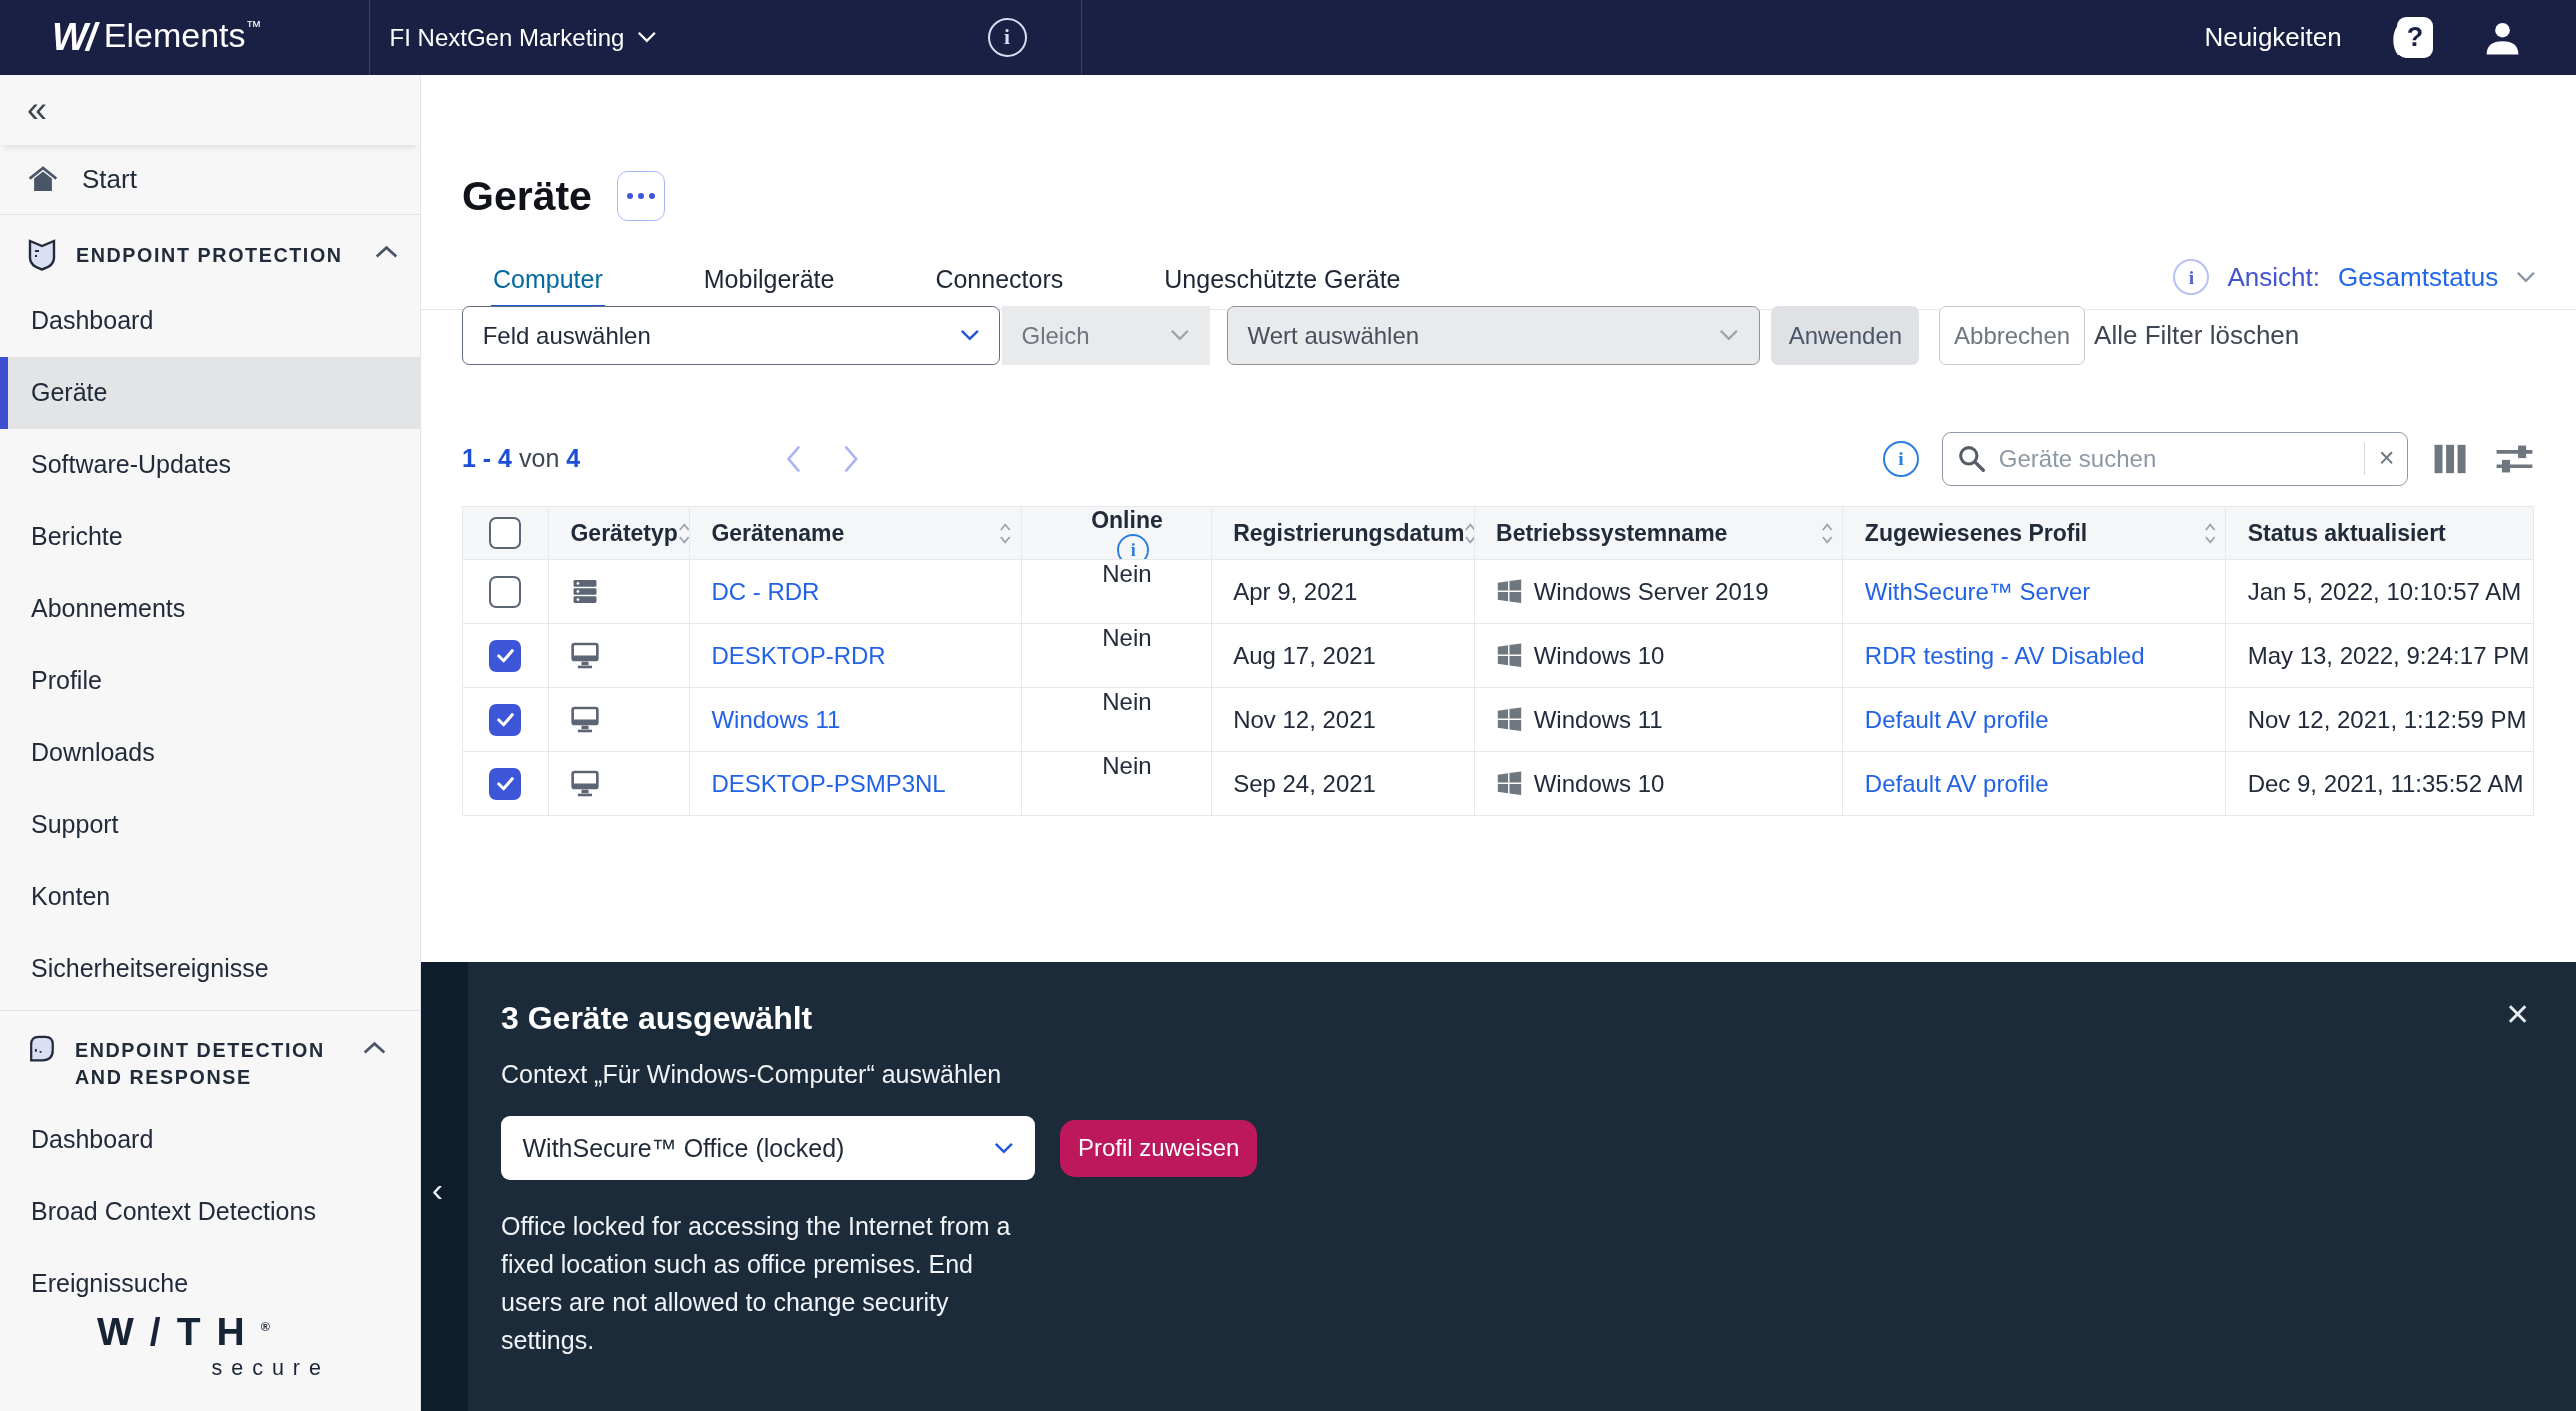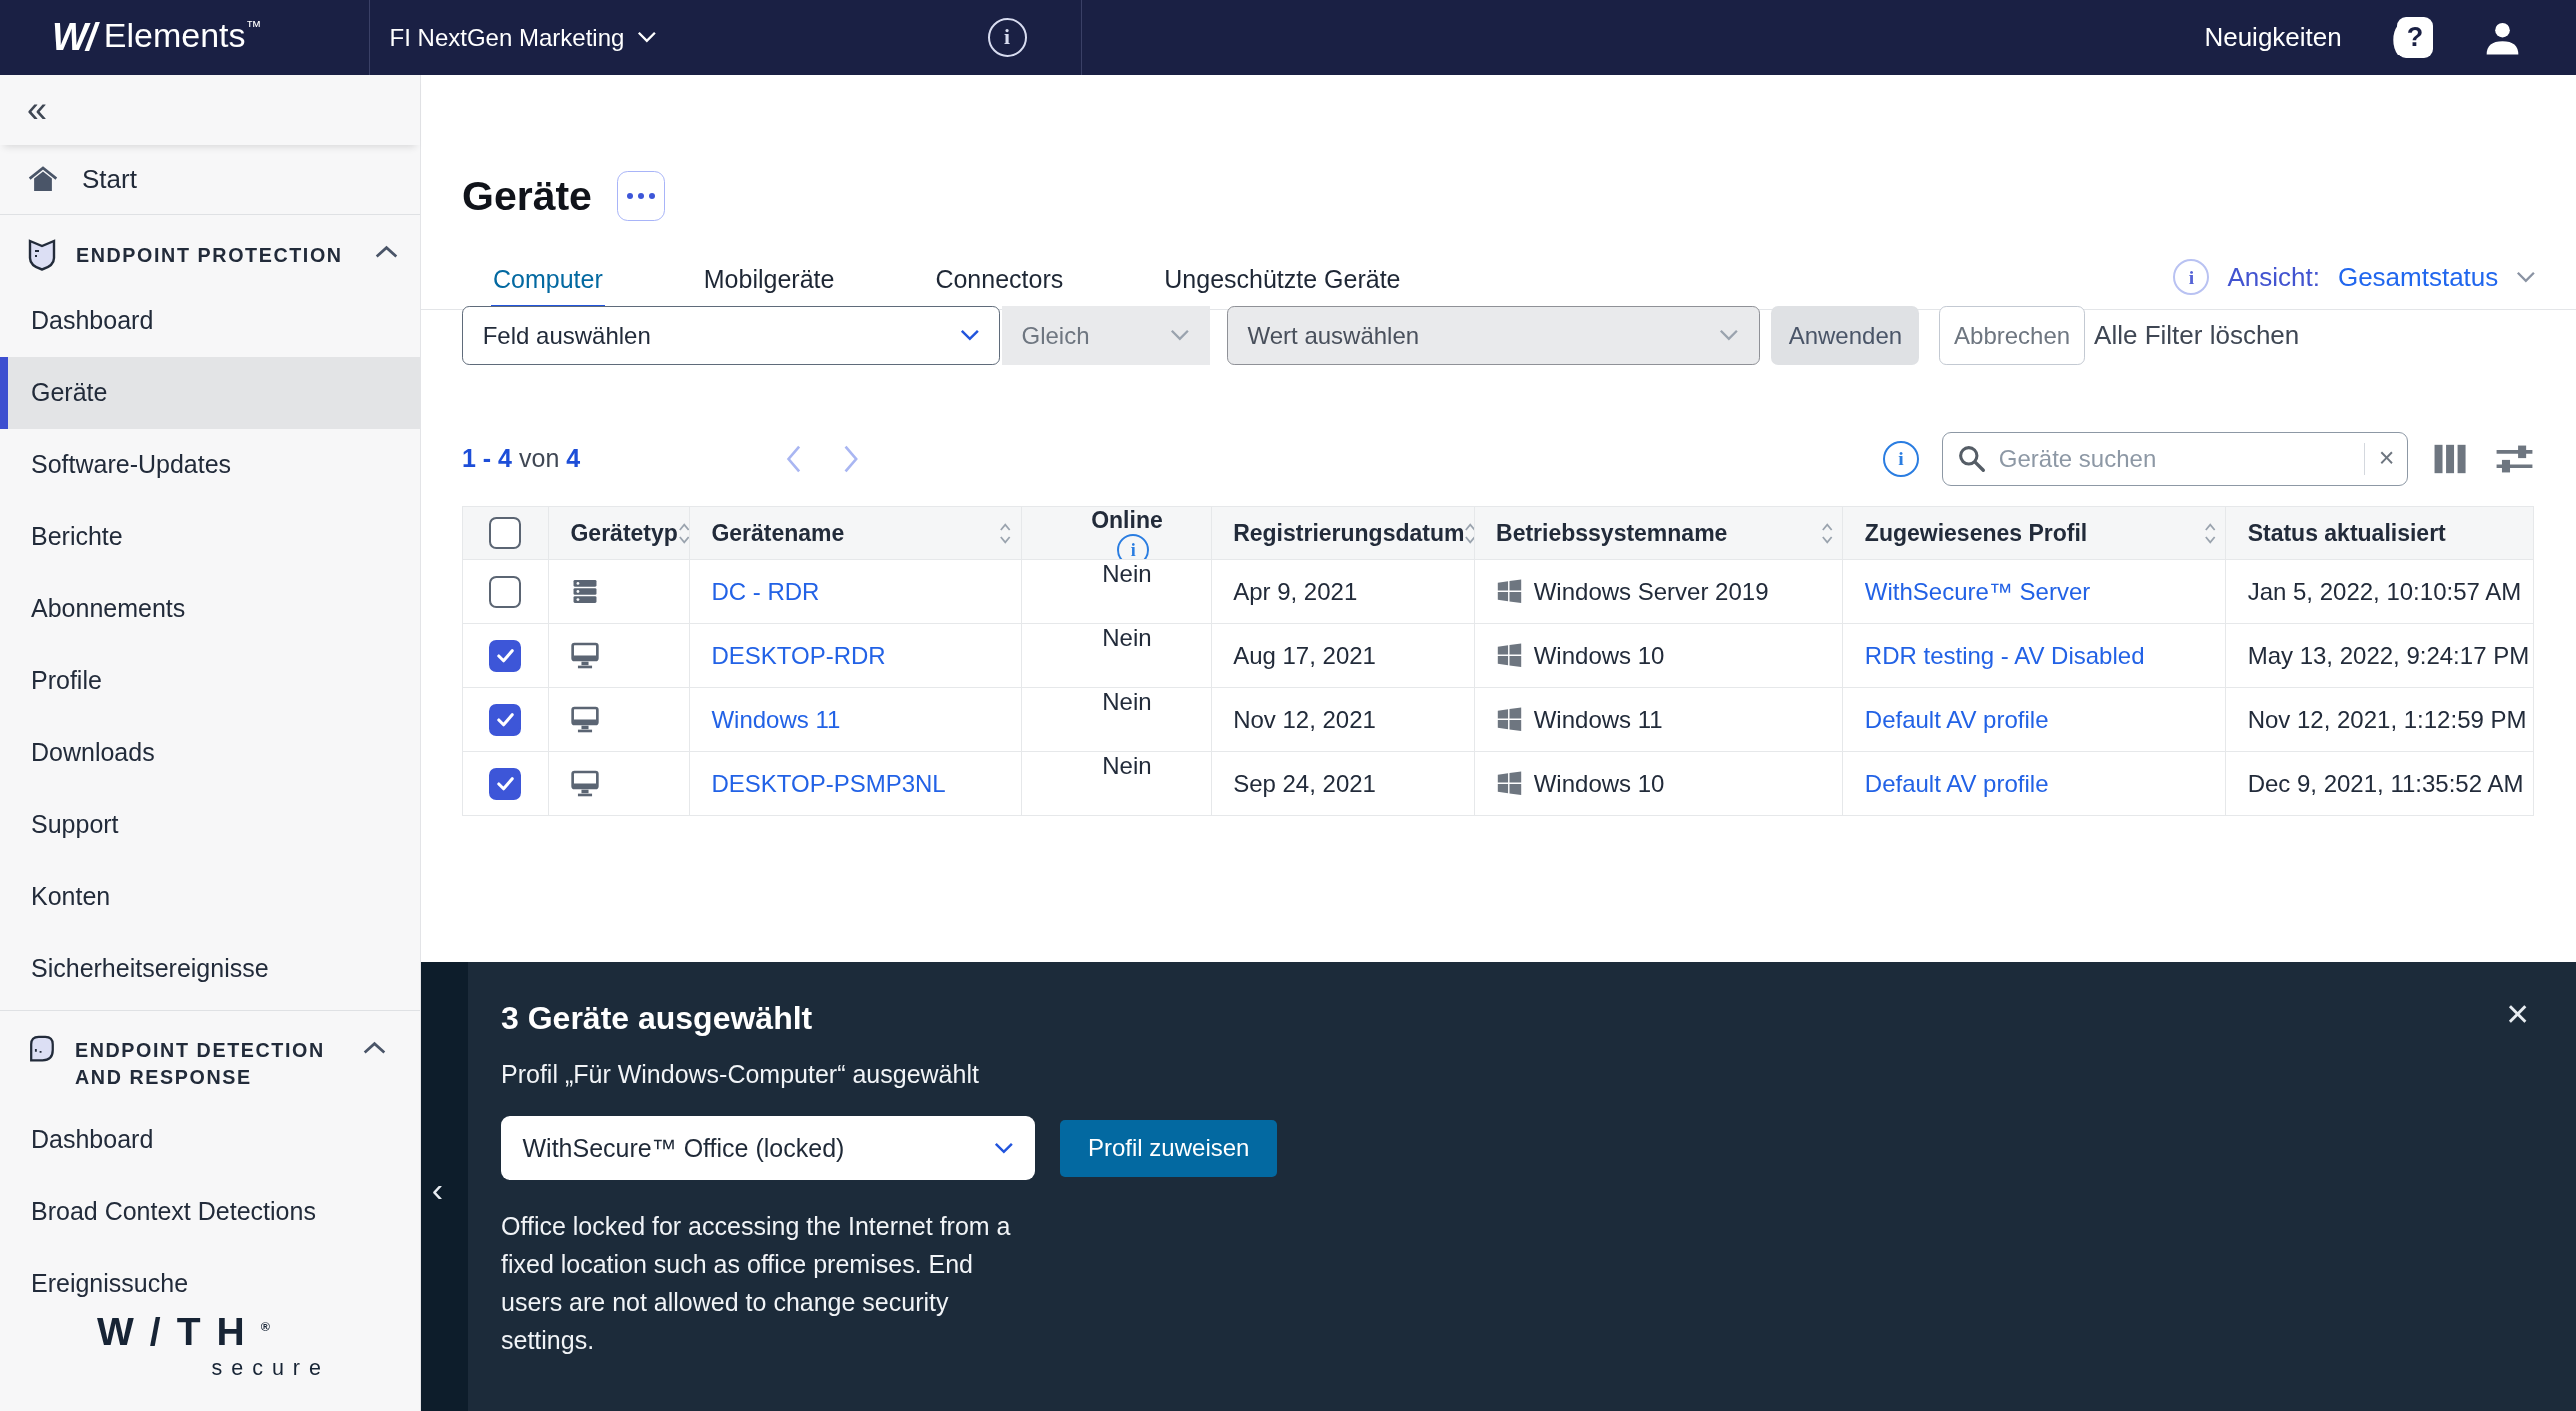--- a/index.html
+++ b/index.html
@@ -100,21 +100,21 @@
 
   
   .panel { position:absolute; left:421px; right:0; top:962px; bottom:0; background:#1c2b3a; color:#fff; }
   .panel-strip { position:absolute; left:0; top:0; bottom:0; width:47px; background:#0d1d2b; }
   .strip-chev { position:absolute; left:10.7px; top:208px; font-size:34px; color:#e8edf2; cursor:pointer; }
   .panel-content { position:absolute; left:80px; top:38px; width:1073px; }
   .panel-title { font-size:32px; font-weight:700; }
   .panel-sub { font-size:25px; margin-top:23px; color:#f1f4f7; }
   .panel-form { display:flex; align-items:center; margin-top:27px; }
   .panel-select { width:534px; height:64px; background:#fff; border-radius:9px; display:flex; align-items:center; justify-content:space-between; padding:0 21.5px; color:#1f2937; font-size:25px; cursor:pointer; }
-  .btn-assign { margin-left:25px; height:57px; padding:0 28px; background:#0369a1; color:#fff; border:none; border-radius:5px; font-size:24px; cursor:pointer; font-family:inherit; }
+  .btn-assign { margin-left:25px; height:57px; padding:0 18px; background:#be185d; color:#fff; border:none; border-radius:15px; font-size:24px; cursor:pointer; font-family:inherit; }
   .panel-desc { margin-top:27px; width:537px; font-size:25px; line-height:38px; color:#f1f4f7; }
   .panel-close { position:absolute; right:47px; top:32px; font-size:39px; color:#e8edf2; cursor:pointer; line-height:1; }
 </style>
 </head>
 <body>
 
 <div class="app">
 
   <div class="topbar">
     <div class="brand">
@@ -550,21 +550,21 @@
       </div>
     </div>
   </div>
 
   <div class="panel">
     <div class="panel-strip">
       <span class="strip-chev">‹</span>
     </div>
     <div class="panel-content">
       <div class="panel-title">3 Geräte ausgewählt</div>
-      <div class="panel-sub">Profil „Für Windows-Computer“ ausgewählt</div>
+      <div class="panel-sub">Context „Für Windows-Computer“ auswählen</div>
       <div class="panel-form">
         <div class="panel-select">
           <span>WithSecure™ Office (locked)</span>
           <svg class="chev-sm" viewBox="0 0 22 14">
               <path d="M2 2 L11 11 L20 2" fill="none" stroke="#2255dd" stroke-width="2.8"></path>
             </svg>
         </div>
         <button class="btn-assign">Profil zuweisen</button>
       </div>
       <div class="panel-desc">Office locked for accessing the Internet from a fixed location such as office premises. End users are not allowed to change security settings.</div>

